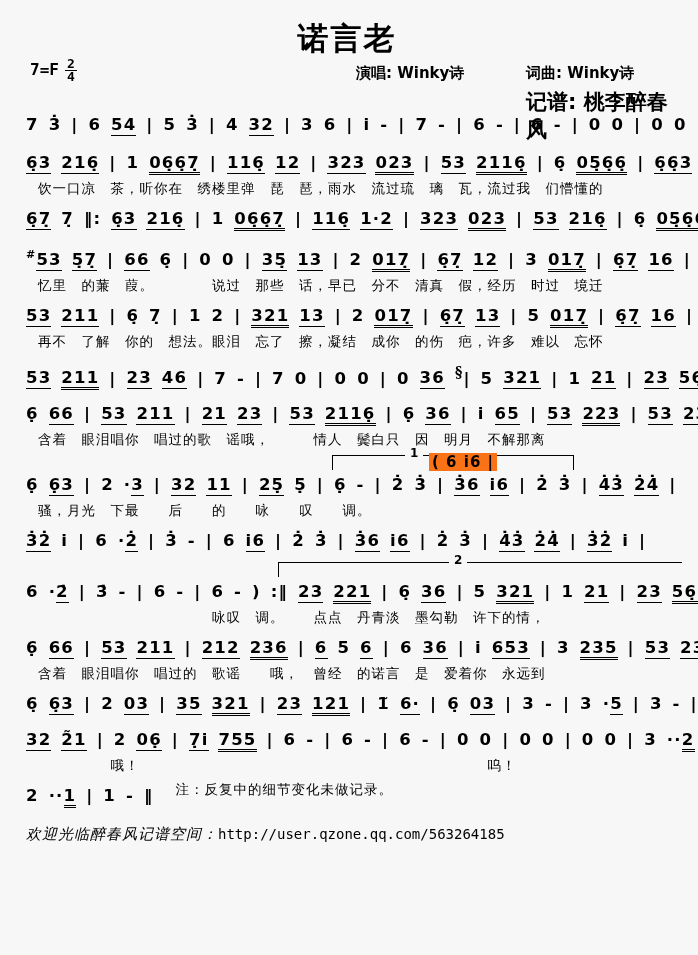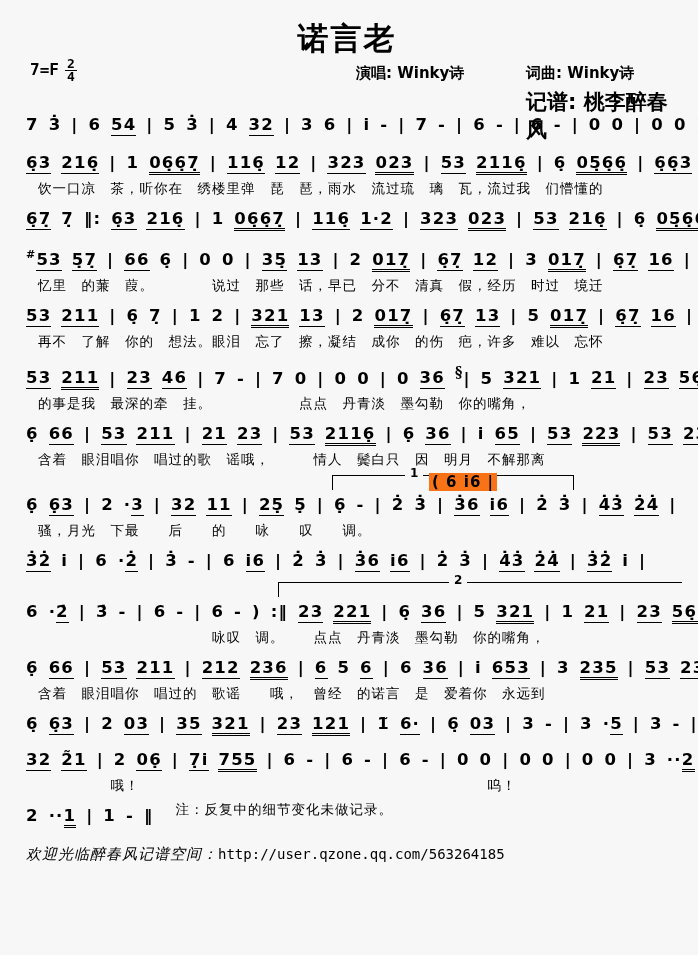--- a/index.html
+++ b/index.html
@@ -128,21 +128,20 @@
     <div class="lyrics">忆里　的蒹　葭。　　　　说过　那些　话，早已　分不　清真　假，经历　时过　境迁</div>
   </div>
 
   <div class="system">
     <div class="notes"><span class="u1">53</span> <span class="u1">211</span> | 6̣ 7̣ | 1 2 | <span class="u2">321</span> <span class="u1">13</span> | 2 <span class="u2">017̣</span> | <span class="u1">6̣7̣</span> <span class="u1">13</span> | 5 <span class="u2">017̣</span> | <span class="u1">6̣7̣</span> <span class="u1">16</span> |</div>
     <div class="lyrics">再不　了解　你的　想法。眼泪　忘了　擦，凝结　成你　的伤　疤，许多　难以　忘怀</div>
   </div>
 
   <div class="system">
     <div class="notes"><span class="u1">53</span> <span class="u2">211</span> | <span class="u1">23</span> <span class="u1">46</span> | 7 - | 7 0 | 0 0 | 0 <span class="u1">36</span> <sup class="segno">§</sup>| 5 <span class="u1">321</span> | 1 <span class="u1">21</span> | <span class="u1">23</span> <span class="u1">56̣</span> |</div>
-    <div class="lyrics">的事是我　最深的牵　挂。　　　　　　点点　丹青淡　墨勾勒　你的嘴角，</div>
   </div>
 
   <div class="system">
     <div class="notes">6̣ <span class="u1">66</span> | <span class="u1">53</span> <span class="u1">211</span> | <span class="u1">21</span> <span class="u1">23</span> | <span class="u1">53</span> <span class="u2">2116̣</span> | 6̣ <span class="u1">36</span> | i <span class="u1">65</span> | <span class="u1">53</span> <span class="u2">223</span> | <span class="u1">53</span> <span class="u1">23</span> |</div>
     <div class="lyrics">含着　眼泪唱你　唱过的歌　谣哦，　　　情人　鬓白只　因　明月　不解那离</div>
   </div>
 
   <div class="system">
     <div class="volta closed ann-9">
       <span class="volta-num">1</span>
@@ -155,21 +154,21 @@
 
   <div class="system">
     <div class="notes"><span class="u1">3̇2̇</span> i | 6 ·<span class="u1">2̇</span> | 3̇ - | 6 <span class="u1">i6</span> | 2̇ 3̇ | <span class="u1">3̇6</span> <span class="u1">i6</span> | 2̇ 3̇ | <span class="u1">4̇3̇</span> <span class="u1">2̇4̇</span> | <span class="u1">3̇2̇</span> i |</div>
   </div>
 
   <div class="system">
     <div class="volta ann-11">
       <span class="volta-num">2</span>
     </div>
     <div class="notes">6 ·<span class="u1">2̇</span> | 3̇ - | 6 - | 6 - ) :‖ <span class="u1">23</span> <span class="u2">221</span> | 6̣ <span class="u1">36</span> | 5 <span class="u2">321</span> | 1 <span class="u1">21</span> | <span class="u1">23</span> <span class="u2">56̣6̣</span> |</div>
-    <div class="lyrics">　　　　　　　　　　　　咏叹　调。　　点点　丹青淡　墨勾勒　你的嘴角，</div>
+    <div class="lyrics">　　　　　　　　　　　　咏叹　调。　　点点　丹青淡　墨勾勒　许下的情，</div>
   </div>
 
   <div class="system">
     <div class="notes">6̣ <span class="u1">66</span> | <span class="u1">53</span> <span class="u1">211</span> | <span class="u1">212</span> <span class="u2">236</span> | <span class="u1">6</span> 5 <span class="u1">6</span> | 6 <span class="u1">36</span> | i <span class="u1">653</span> | 3 <span class="u2">235</span> | <span class="u1">53</span> <span class="u1">23</span> |</div>
     <div class="lyrics">含着　眼泪唱你　唱过的　歌谣　　哦，　曾经　的诺言　是　爱着你　永远到</div>
   </div>
 
   <div class="system">
     <div class="notes">6̣ <span class="u1">6̣3</span> | 2 <span class="u1">03</span> | <span class="u1">35</span> <span class="u2">321</span> | <span class="u1">23</span> <span class="u2">121</span> | 1̃ <span class="u1">6·</span> | 6̣ <span class="u1">03</span> | 3 - | 3 ·<span class="u1">5</span> | 3 - |</div>
   </div>

